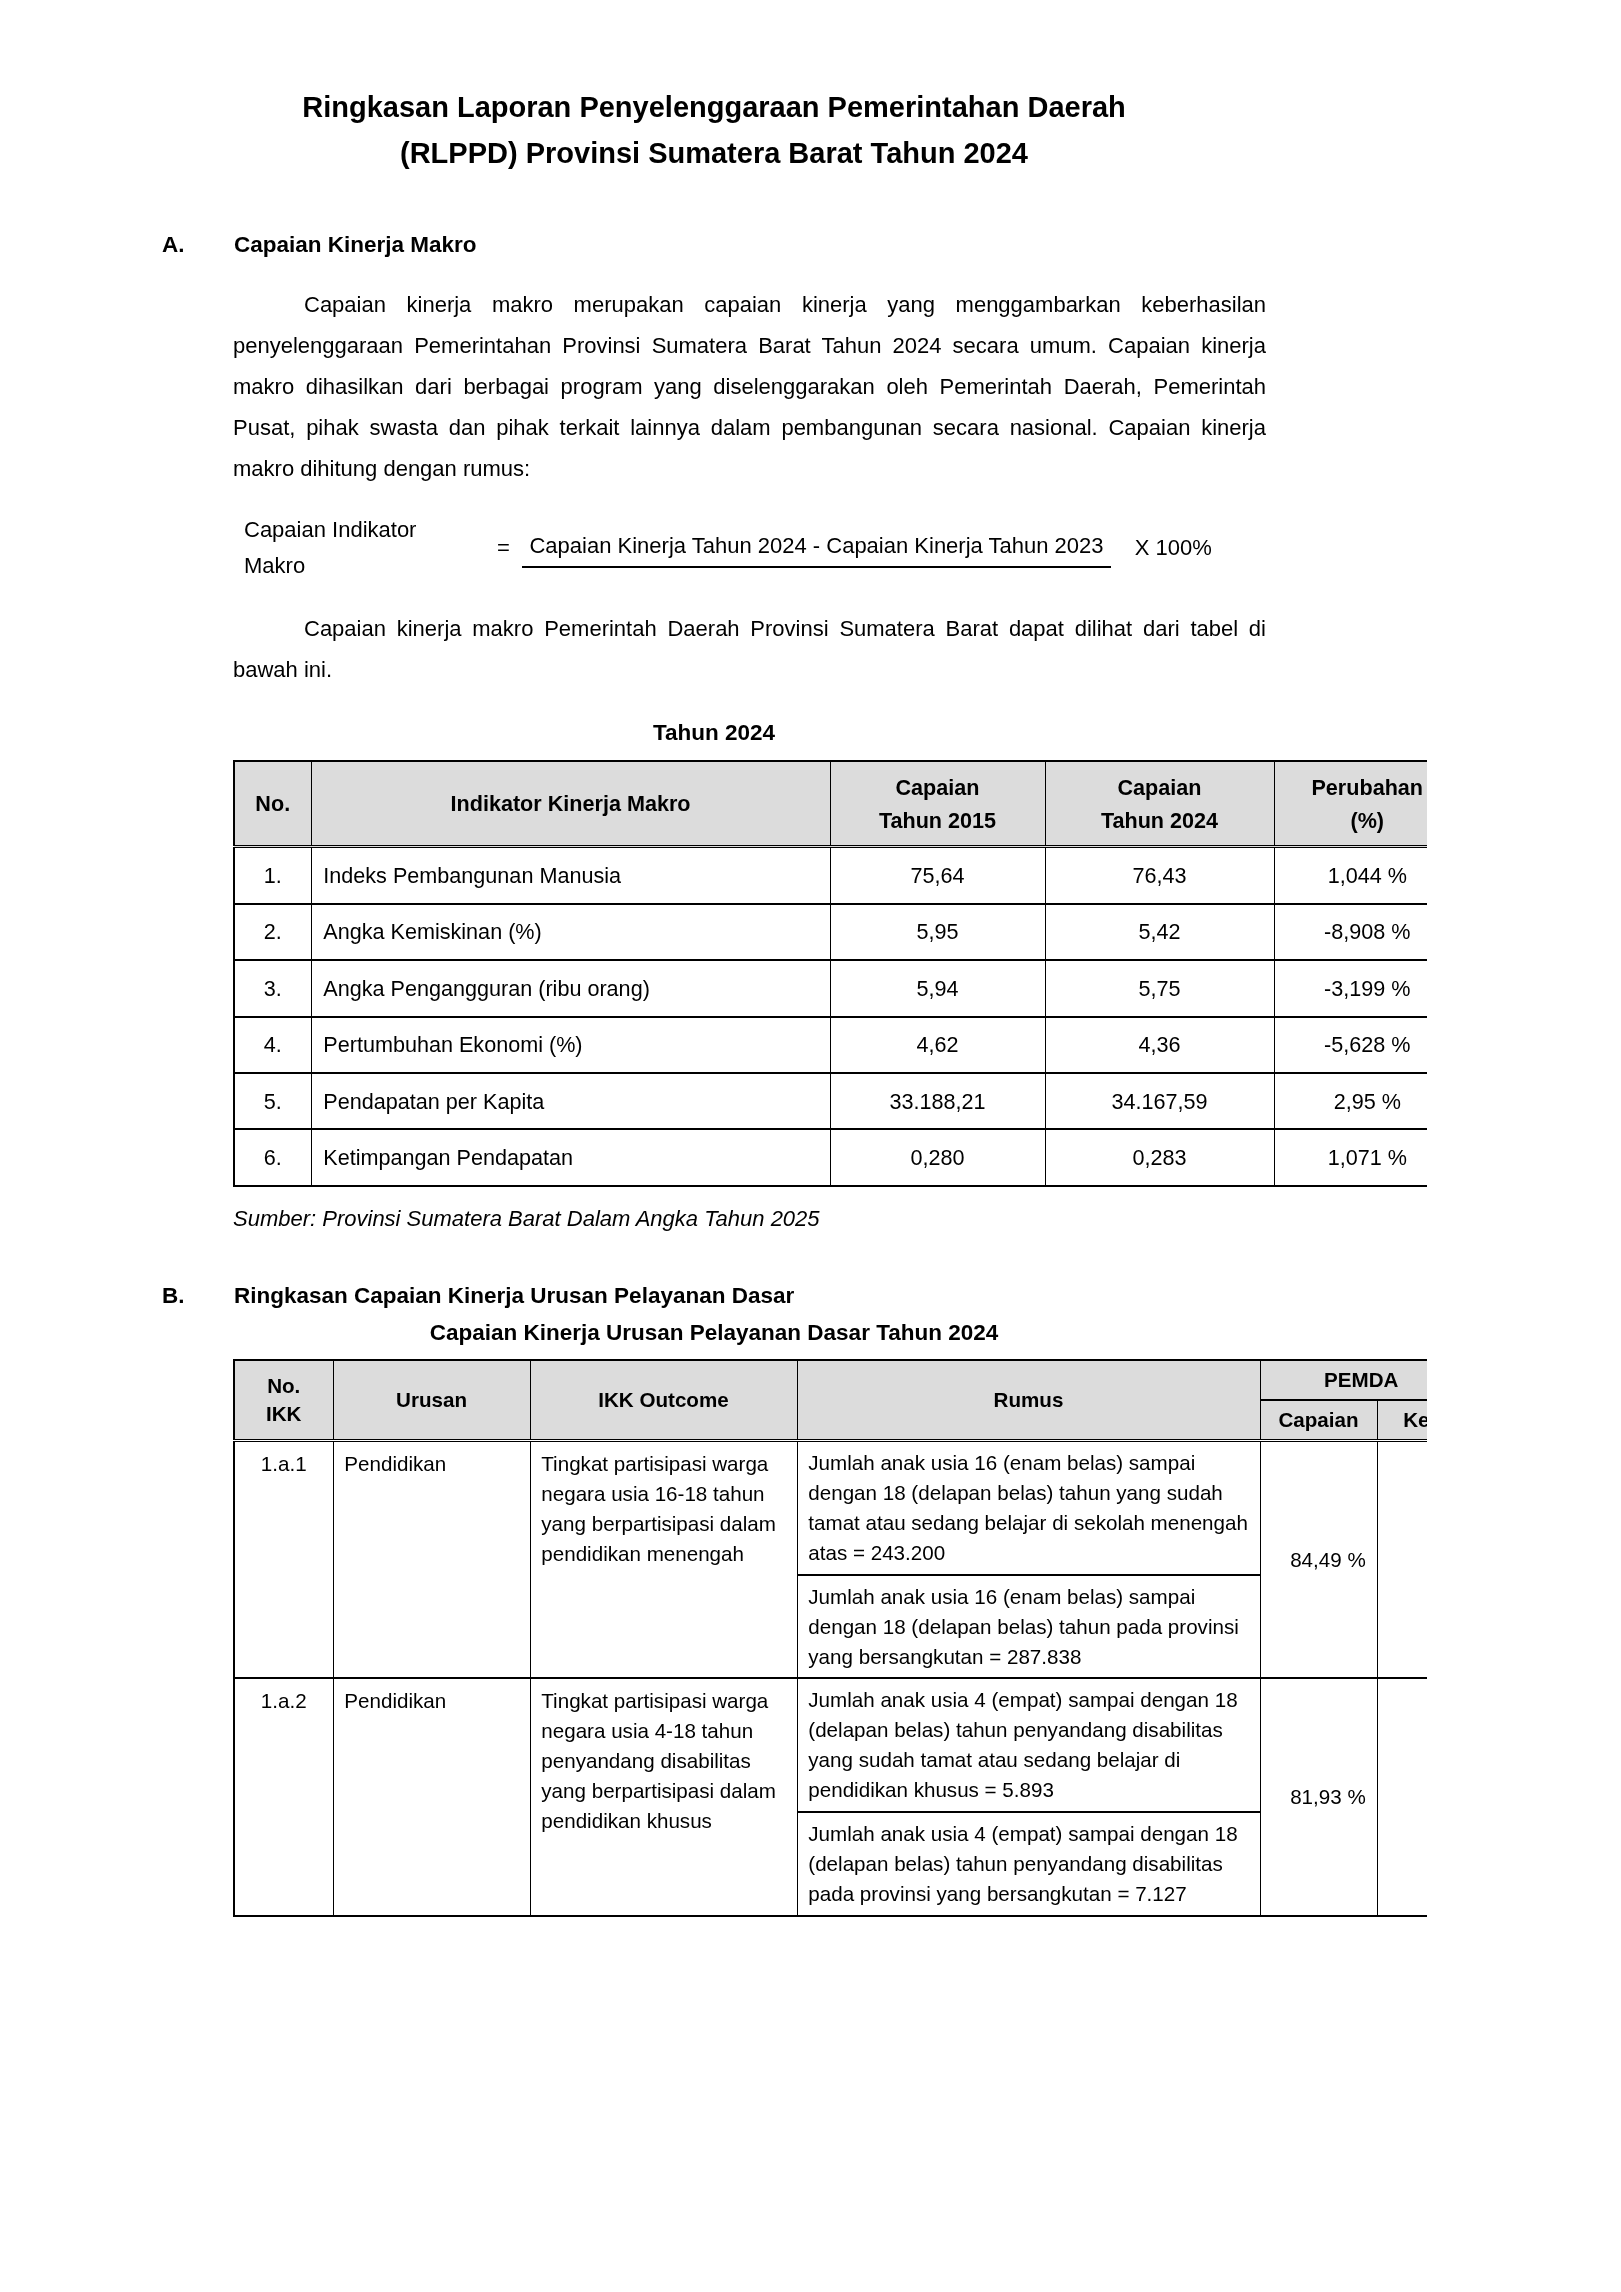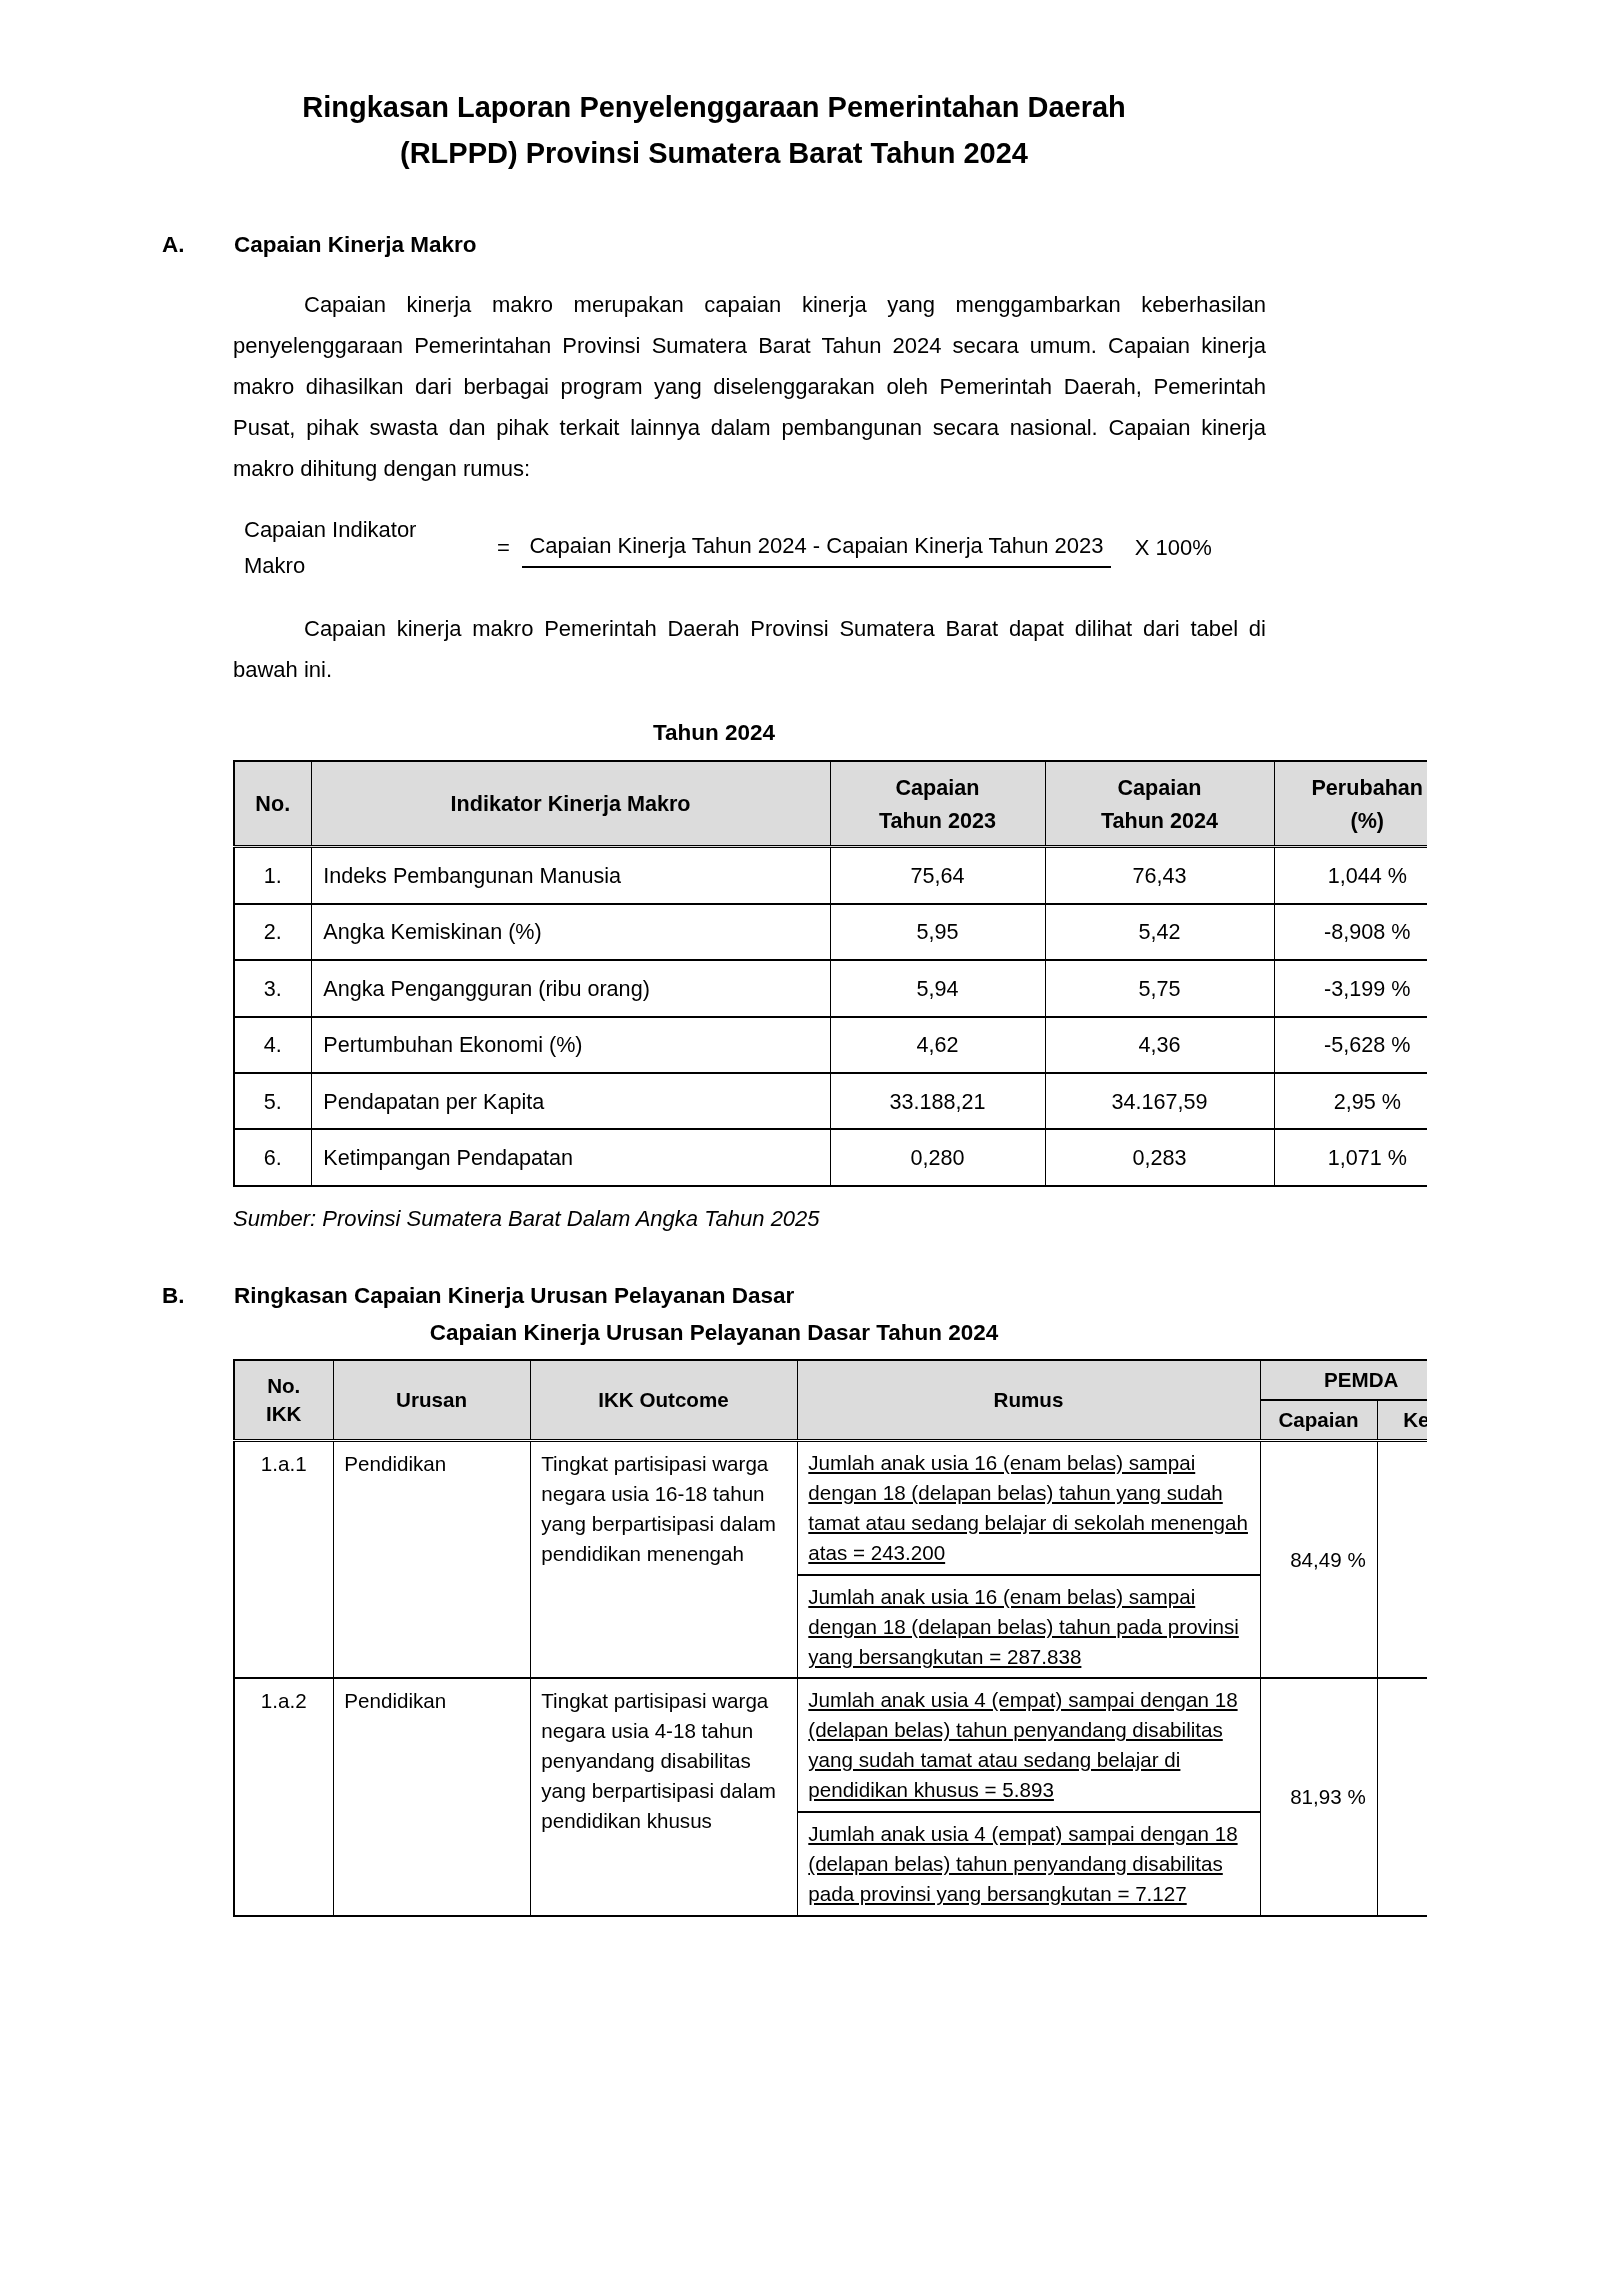--- a/index.html
+++ b/index.html
@@ -48,21 +48,21 @@
 
   .source-note { margin:15px 0 0 71px; font-style:italic; font-size:22px; line-height:33px; }
 
   .t2 { font-size:20.6px; }
   .t2 thead th { background:#dcdcdc; font-weight:bold; text-align:center; padding:4.9px 3.9px; line-height:28px; }
   .t2 thead th.span2 { border-bottom:3.9px double #000; }
   .t2 thead tr.sub th { border-bottom:3.9px double #000; }
   .t2 thead th.pemda { border-bottom:1px solid #000; }
   .t2 td { vertical-align:top; padding:6.9px 10.8px; line-height:30px; }
   .t2 td.c-no { text-align:center; }
-  .t2 td.rumus { padding:0;text-decoration:underline; }
+  .t2 td.rumus { padding:0; }
   .t2 .rumus-part { padding:5.9px 10.8px; line-height:30px; }
   .t2 .rumus-part.numpart { border-bottom:2px solid #000; }
   .t2 td.capaian { vertical-align:middle; text-align:right; white-space:nowrap; }
 </style>
 </head>
 <body>
 
 <div class="page">
 
   <div class="doc-title">
@@ -102,21 +102,21 @@
         <col style="width:215px">
         <col style="width:229px">
         <col style="width:187px">
       </colgroup>
     <thead>
       <tr>
         <th><span>No.</span></th>
         <th><span>Indikator Kinerja Makro</span></th>
         <th>
           <span style="display:block">Capaian</span>
-          <span style="display:block">Tahun 2023</span>
+          <span style="display:block">Tahun 2015</span>
         </th>
         <th>
           <span style="display:block">Capaian</span>
           <span style="display:block">Tahun 2024</span>
         </th>
         <th>
           <span style="display:block">Perubahan</span>
           <span style="display:block">(%)</span>
         </th>
       </tr>

